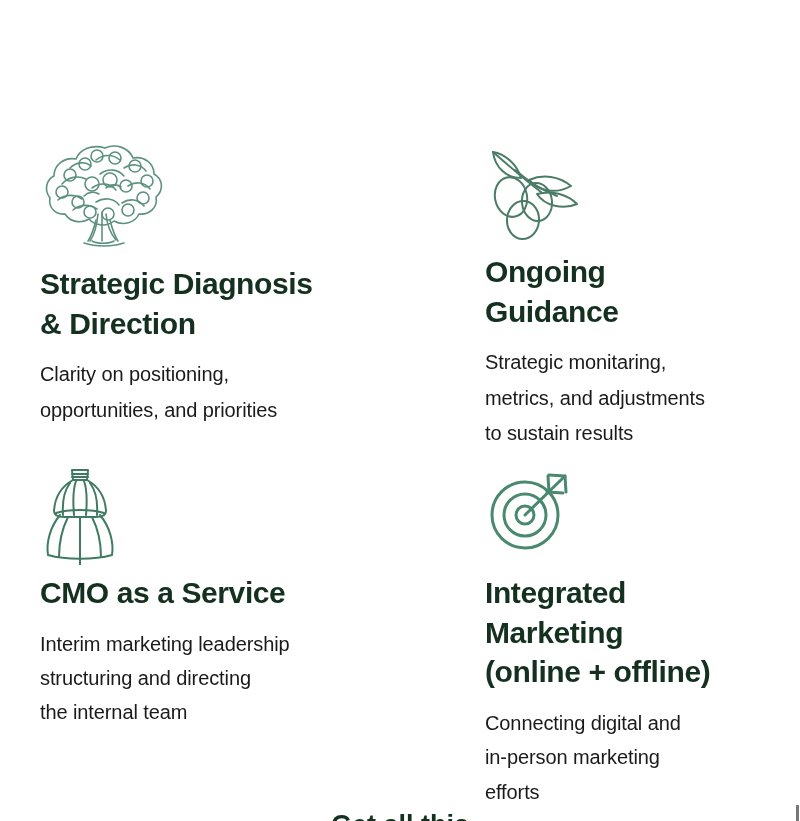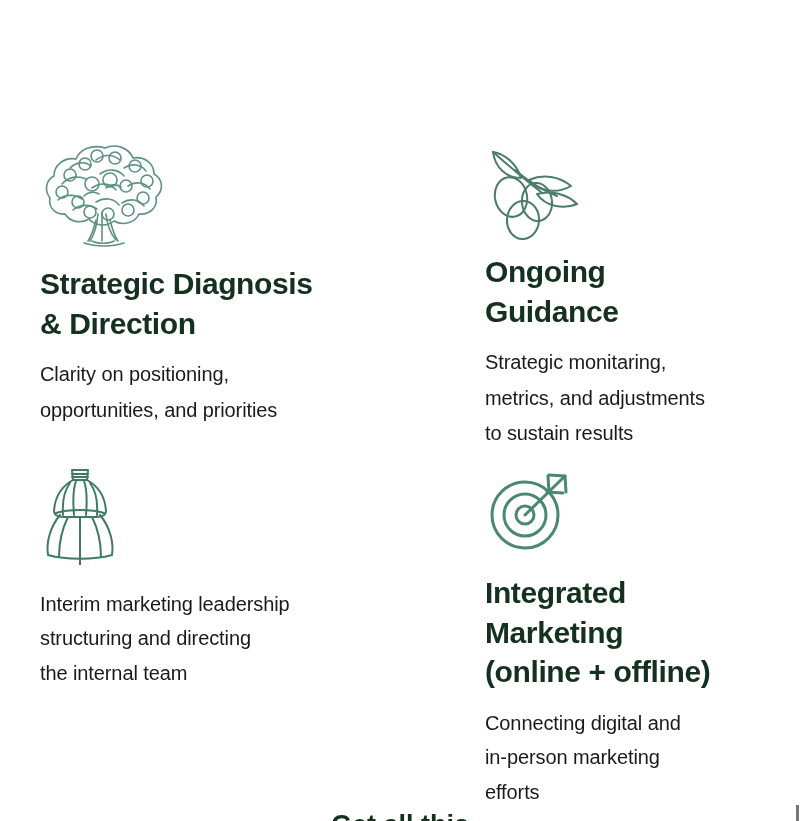--- a/index.html
+++ b/index.html
@@ -238,20 +238,21 @@
           <path d="M16 48 C28 44 52 44 64 48"></path>
 
           <path d="M20 50 C10 62 6 78 8 90 C26 95 54 95 72 90 C74 78 70 62 60 50"></path>
           <path d="M28 52 C22 64 19 78 19 92"></path>
           <path d="M40 52 L40 94"></path>
           <path d="M52 52 C58 64 61 78 61 92"></path>
 
           <path d="M40 94 L40 100"></path>
         </svg>
       </span>
+      <h2 class="service-title">CMO as a Service</h2>
       <p class="service-desc">Interim marketing leadership
 structuring and directing
 the internal team</p>
     </div>
 
     <div class="service s4 col-right row-bottom">
       <span class="icon-wrap">
         <svg viewBox="0 0 96 88" width="96" height="88" fill="none" stroke="#4a8870" stroke-width="3" stroke-linecap="round" stroke-linejoin="round">
           <circle cx="40" cy="50" r="33"></circle>
           <circle cx="40" cy="50" r="21"></circle>

